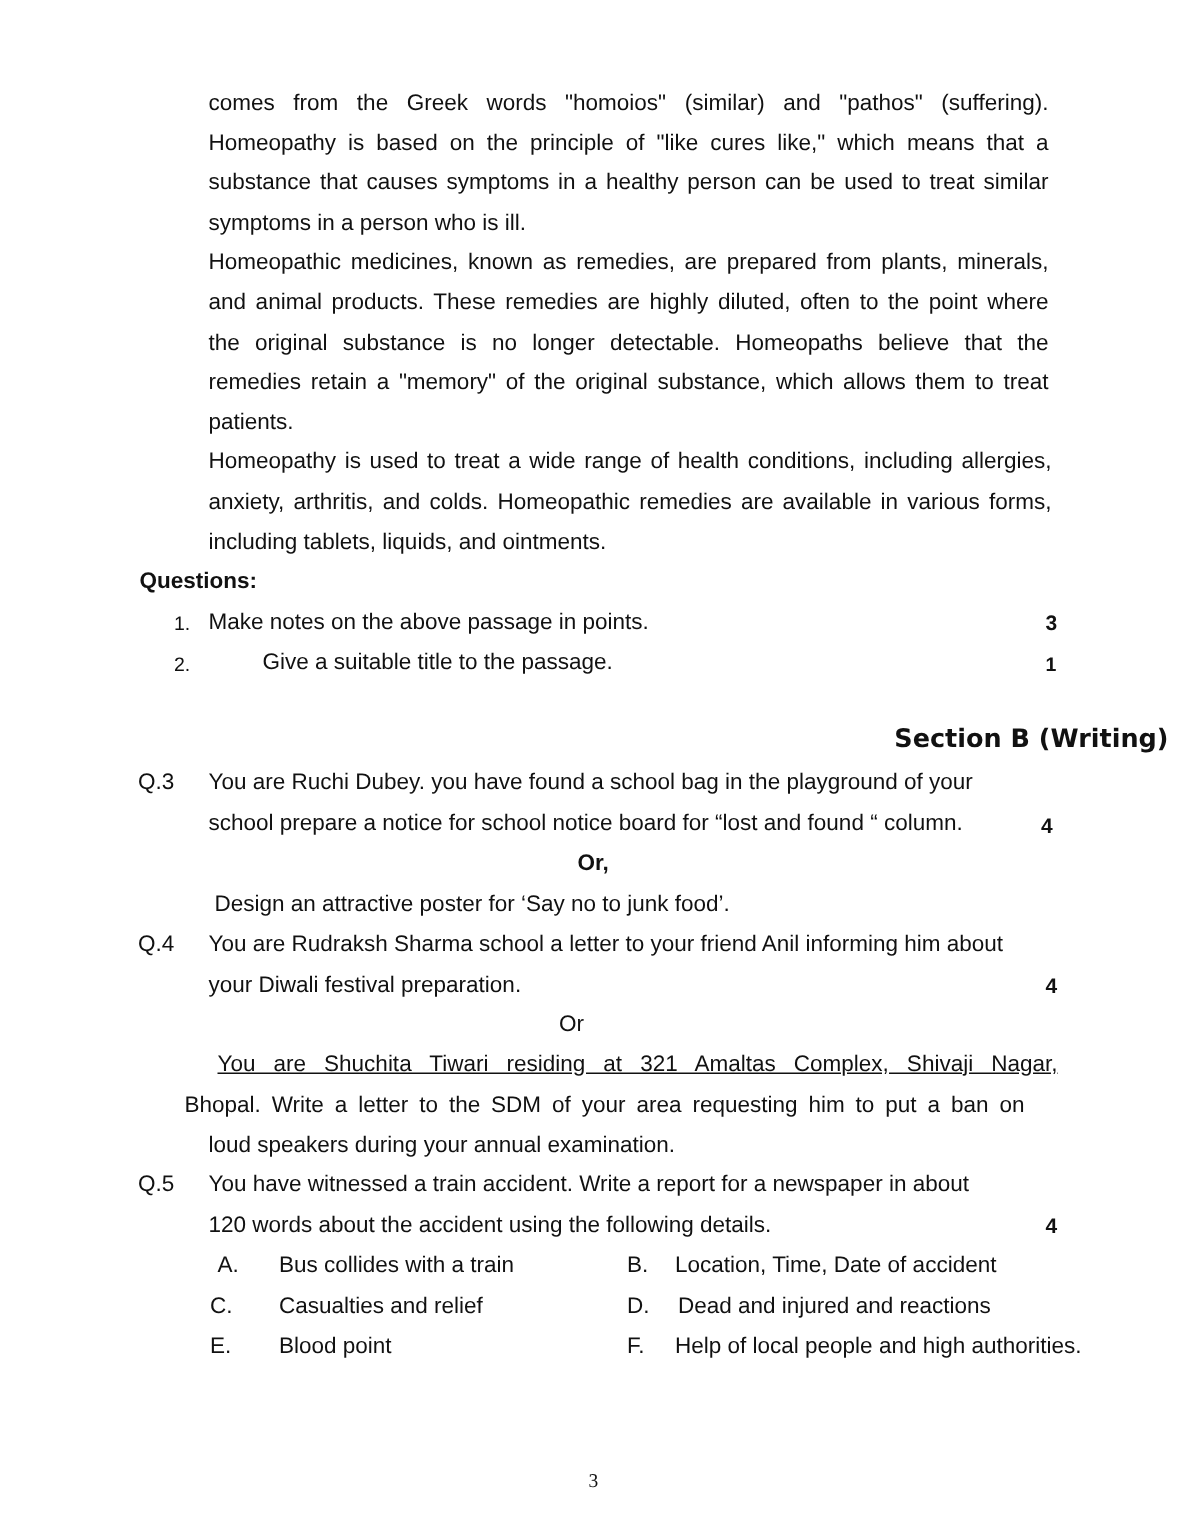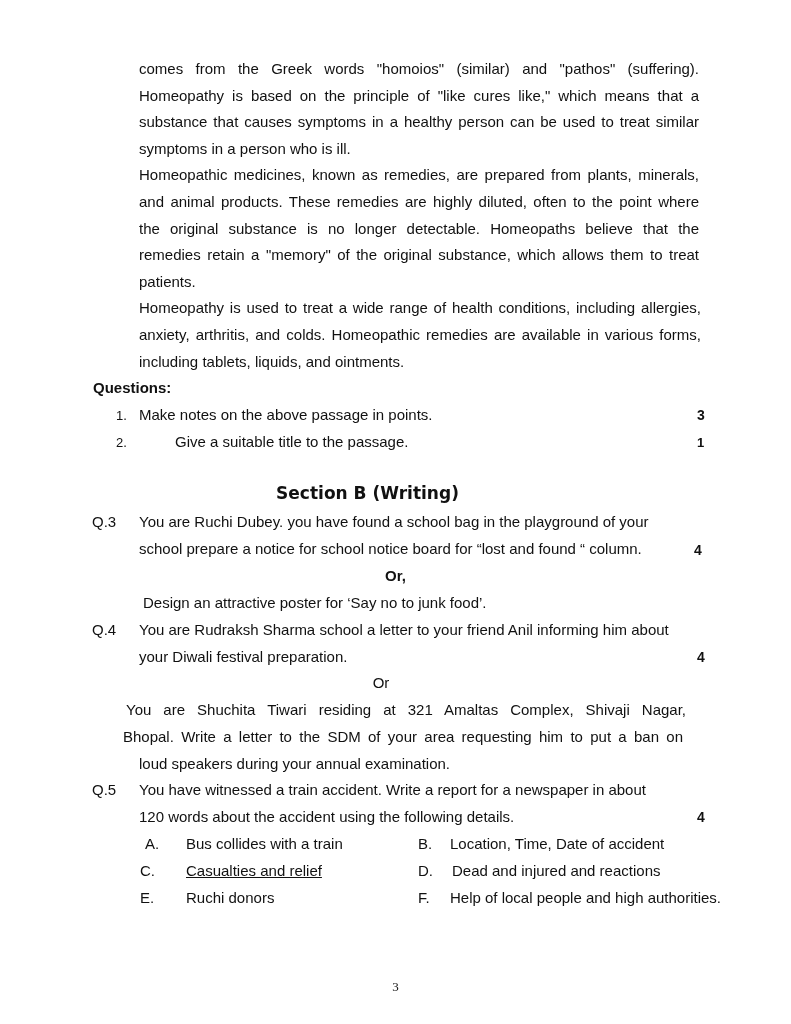--- a/index.html
+++ b/index.html
@@ -8,22 +8,22 @@
       font-family: "Liberation Sans", sans-serif; color: #111111;
       font-size: 15px;
     }
     .line { position: absolute; white-space: nowrap; line-height: 18px; }
     .just { text-align: justify; text-align-last: justify; white-space: normal; }
     .bold { font-weight: bold; }
     .marks { position: absolute; font-weight: bold; font-size: 14px; line-height: 18px; }
     .qnum { position: absolute; line-height: 18px; }
     .smallnum { font-size: 13px; }
     .section-title {
-      position: absolute; left: 0; width: 735px; text-align: center;
-      font-family: "DejaVu Sans", sans-serif; font-weight: bold; font-size: 17px; line-height: 22px;
+      position: absolute; left: 0; width: 735px; text-align: right;
+      font-family: "DejaVu Sans", sans-serif; font-weight: bold; font-size: 17px; line-height: 22px; padding-left: 44px;
     }
     .pagenum { position: absolute; left: 0; width: 791px; text-align: center; font-family: "Liberation Serif", serif; font-size: 13px; }
   </style>
 </head>
 <body>
 
 <div>
   <div class="line just" style="left:139px; top:60px; width:560px;">comes from the Greek words "homoios" (similar) and "pathos" (suffering).</div>
   <div class="line just" style="left:139px; top:87px; width:560px;">Homeopathy is based on the principle of "like cures like," which means that a</div>
   <div class="line just" style="left:139px; top:113px; width:560px;">substance that causes symptoms in a healthy person can be used to treat similar</div>
@@ -63,50 +63,50 @@
   <div class="line bold" style="left:0; width:791px; text-align:center; top:567px;">Or,</div>
   <span class="line" style="left:143px; top:594px;">Design an attractive poster for ‘Say no to junk food’.</span>
 </div>
 
 <div>
   <span class="qnum" style="left:92px; top:621px;">Q.4</span>
   <span class="line" style="left:139px; top:621px;">You are Rudraksh Sharma school a letter to your friend Anil informing him about</span>
   <span class="line" style="left:139px; top:648px;">your Diwali festival preparation.</span>
   <span class="marks" style="left:697px; top:648px;">4</span>
   <div class="line" style="left:0; width:762px; text-align:center; top:674px;">Or</div>
-  <span class="line just" style="left:126px; top:701px; width:560px;">You are Shuchita Tiwari residing at 321 Amaltas Complex, Shivaji Nagar,</span>
+  <span class="line just" style="left:145px; top:701px; width:560px;text-decoration:underline;">You are Shuchita Tiwari residing at 321 Amaltas Complex, Shivaji Nagar,</span>
   <span class="line just" style="left:123px; top:728px; width:560px;">Bhopal. Write a letter to the SDM of your area requesting him to put a ban on</span>
   <span class="line" style="left:139px; top:755px;">loud speakers during your annual examination.</span>
 </div>
 
 <div>
   <span class="qnum" style="left:92px; top:781px;">Q.5</span>
   <span class="line" style="left:139px; top:781px;">You have witnessed a train accident. Write a report for a newspaper in about</span>
   <span class="line" style="left:139px; top:808px;">120 words about the accident using the following details.</span>
   <span class="marks" style="left:697px; top:808px;">4</span>
 
   <div>
     <span class="line" style="left:145px; top:835px;">A.</span>
     <span class="line" style="left:186px; top:835px;text-align:right;">Bus collides with a train</span>
   </div>
   <div>
     <span class="line" style="left:418px; top:835px;">B.</span>
     <span class="line" style="left:450px; top:835px;">Location, Time, Date of accident</span>
   </div>
   <div>
     <span class="line" style="left:140px; top:862px;">C.</span>
-    <span class="line" style="left:186px; top:862px;text-decoration:underline;">Casualties and relief</span>
+    <span class="line" style="left:186px; top:862px;">Casualties and relief</span>
   </div>
   <div>
     <span class="line" style="left:418px; top:862px;">D.</span>
     <span class="line" style="left:452px; top:862px;">Dead and injured and reactions</span>
   </div>
   <div>
     <span class="line" style="left:140px; top:889px;">E.</span>
-    <span class="line" style="left:186px; top:889px;">Ruchi donors</span>
+    <span class="line" style="left:186px; top:889px;">Blood point</span>
   </div>
   <div>
     <span class="line" style="left:418px; top:889px;">F.</span>
     <span class="line" style="left:450px; top:889px;">Help of local people and high authorities.</span>
   </div>
 </div>
 
 <div class="pagenum" style="top:979px;">3</div>
 
 </body></html>

